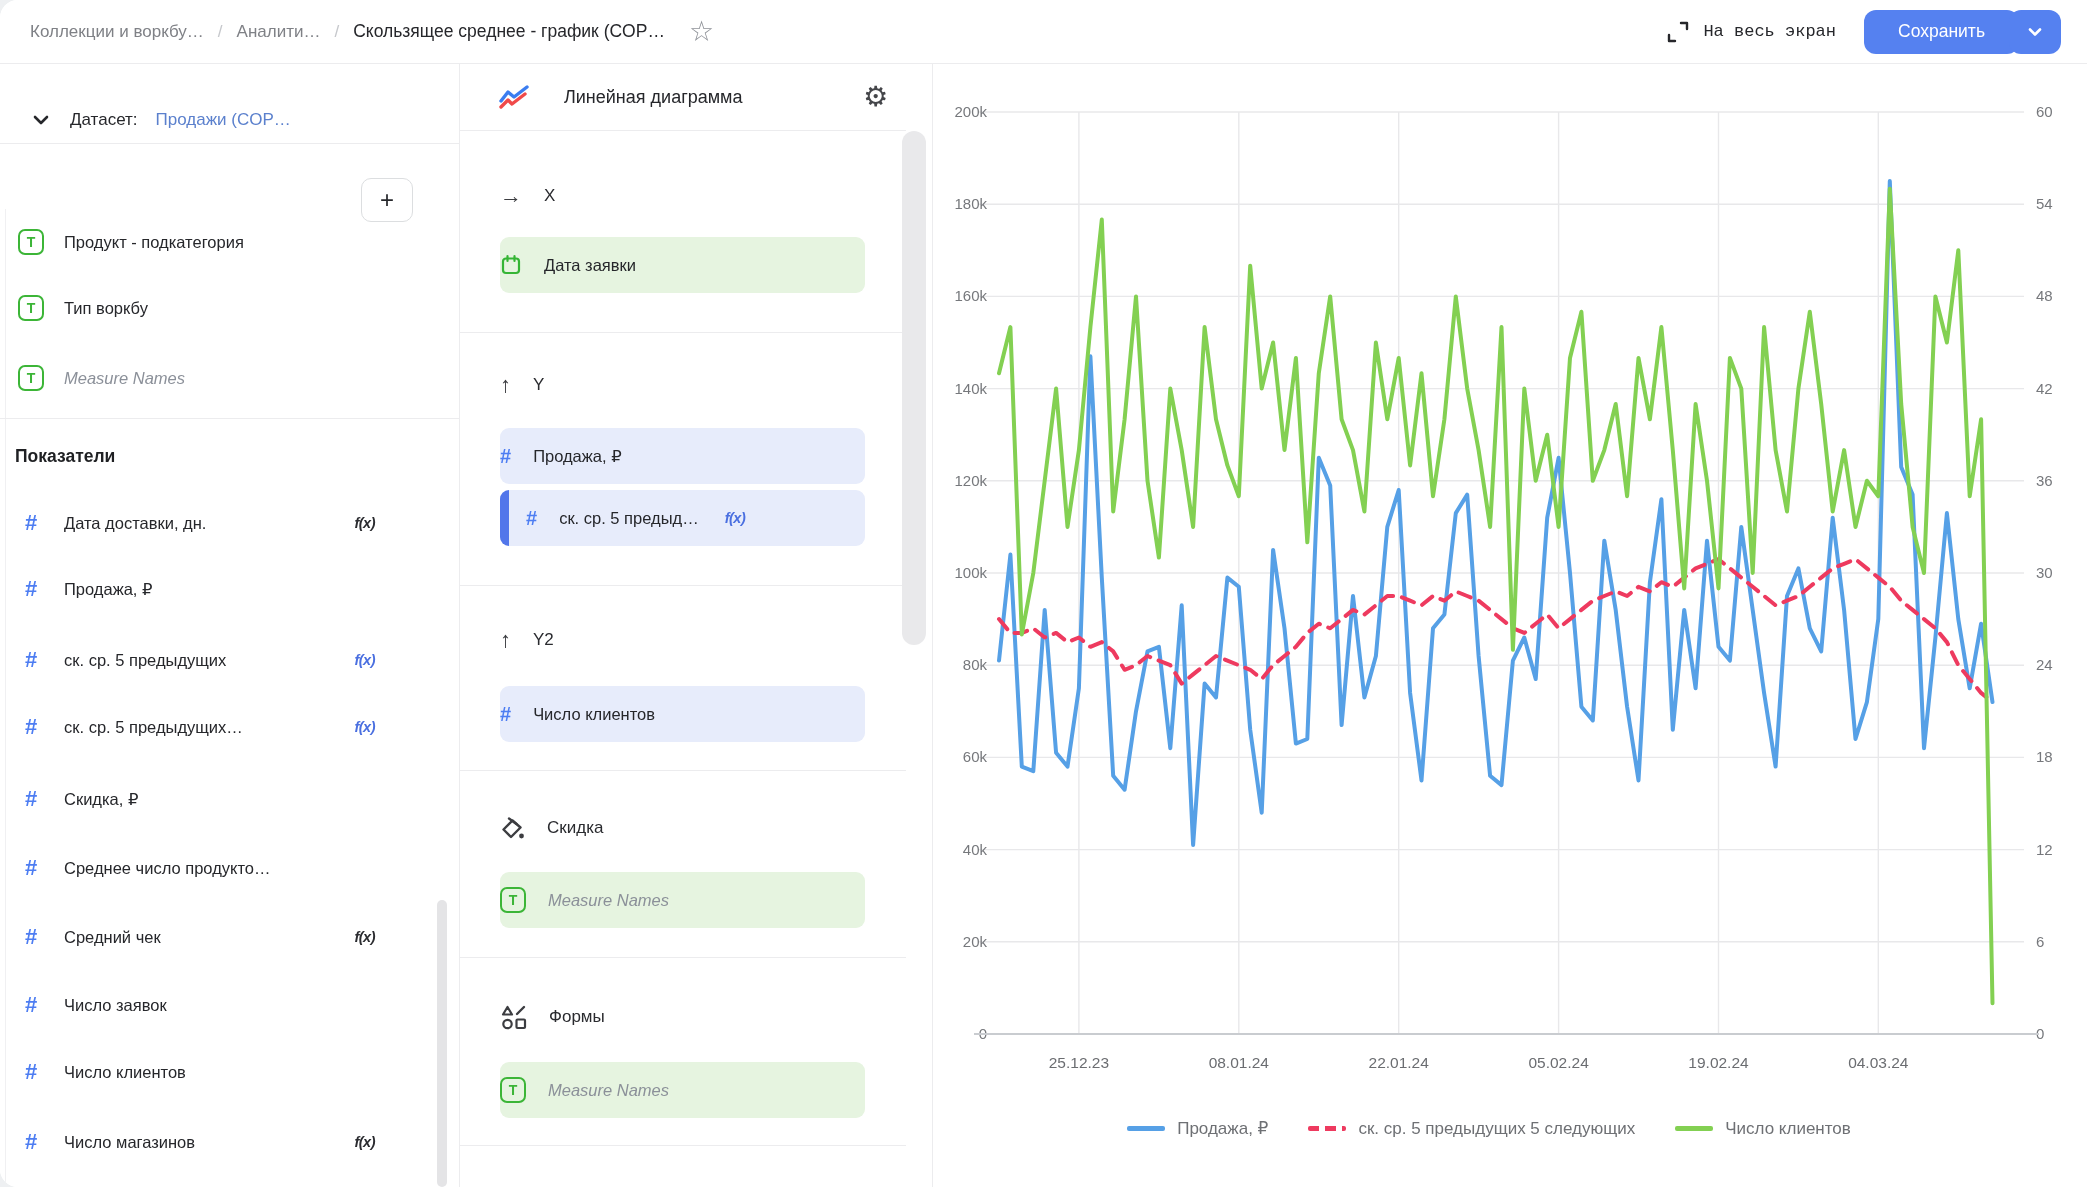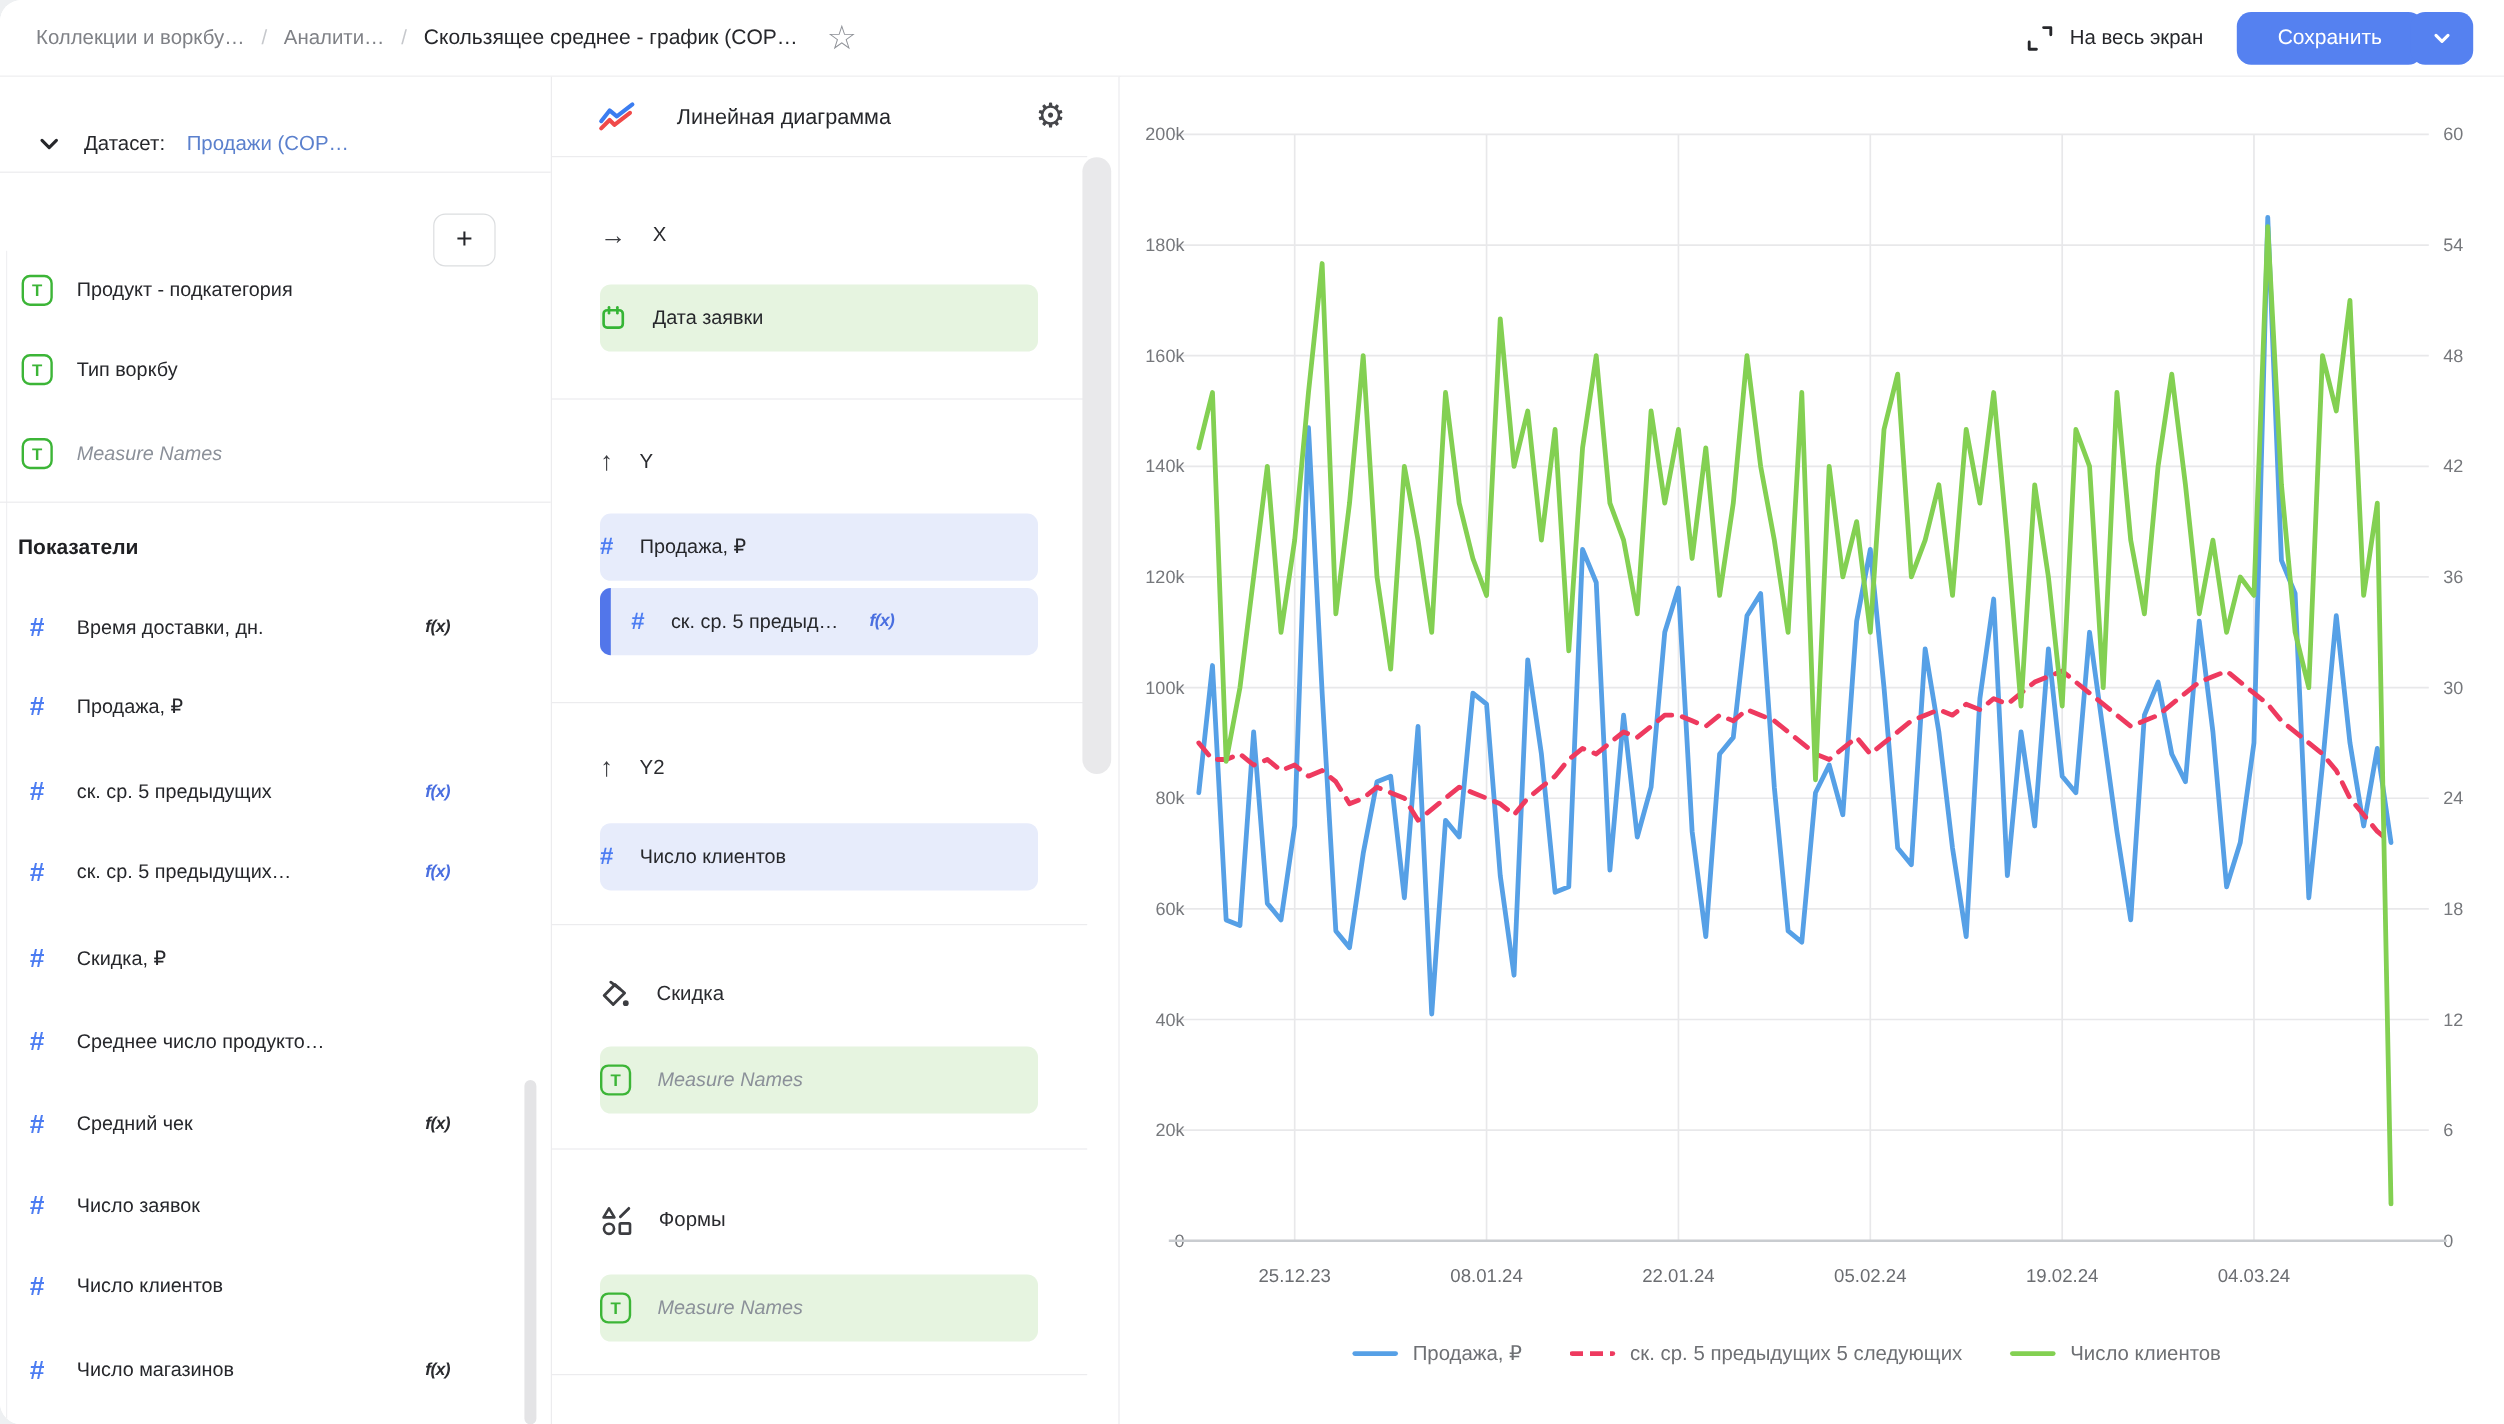--- a/index.html
+++ b/index.html
@@ -7,21 +7,21 @@
   .app { position:absolute; inset:0; background:#fff; border-radius:18px 0 0 18px; overflow:hidden; }
 
   
   .topbar { position:absolute; left:0; top:0; width:2087px; height:64px; display:flex; align-items:center; padding:0 26px 0 30px; border-bottom:1px solid #ececee; background:#fff; }
   .crumbs { display:flex; align-items:center; gap:14px; font-size:17px; }
   .crumb { color:#7f8186; white-space:nowrap; cursor:pointer; }
   .crumb-sep { color:#c6c8cc; }
   .doc-title { color:#26272b; font-weight:500; font-size:17.5px; white-space:nowrap; }
   .star { font-size:28px; color:#8f9298; margin-left:10px; line-height:1; cursor:pointer; }
   .topbar-right { margin-left:auto; display:flex; align-items:center; gap:18px; }
-  .fullscreen { display:flex; align-items:center; gap:12px; font-size:17px; color:#26272b; cursor:pointer; margin-right:10px; }
+  .fullscreen { display:flex; align-items:center; gap:12px; font-size:17px; color:#26272b; cursor:pointer; margin-right:10px;font-family:Liberation Mono, monospace; }
   .btn-save { height:44px; padding:0 34px; background:var(--accent); color:#fff; font-size:17.5px; border:none; border-radius:12px; cursor:pointer; font-family:inherit; }
   .btn-save-more { height:44px; width:52px; background:var(--accent); border:none; border-radius:12px; margin-left:-10px; cursor:pointer; display:flex; align-items:center; justify-content:center; }
 
   
   .sidebar { position:absolute; left:0; top:64px; width:460px; height:1123px; border-right:1px solid #ececee; background:#fff; }
   .ds-row { position:absolute; left:0; top:16px; width:100%; height:79px; display:flex; align-items:center; gap:18px; padding-left:30px; }
   .ds-label { font-size:17px; color:#26272b; }
   .ds-name { font-size:17px; color:var(--link); white-space:nowrap; cursor:pointer; }
   .hdiv { position:absolute; height:1px; background:#ececee; left:0; right:0; }
   .search-input { position:absolute; left:13px; top:114px; width:330px; height:44px; border:1px solid #dcdee0; border-radius:10px; font-size:16.5px; padding:0 14px; color:#26272b; outline:none; font-family:inherit; }
@@ -129,21 +129,21 @@
     <div class="field-row mnames" style="top:290px;">
       <span class="t-icon">T</span>
       <span class="lbl">Measure Names</span>
     </div>
 
     <div class="hdiv" style="top:354px;"></div>
     <div class="sec-title" style="top:382px;">Показатели</div>
 
     <div class="field-row" style="top:435px;">
         <span class="h-icon">#</span>
-        <span class="lbl">Время доставки, дн.</span>
+        <span class="lbl">Дата доставки, дн.</span>
         <span class="fx fx-dark">f(x)</span>
       </div>
     <div class="field-row" style="top:501px;">
         <span class="h-icon">#</span>
         <span class="lbl">Продажа, ₽</span>
       </div>
     <div class="field-row" style="top:572px;">
         <span class="h-icon">#</span>
         <span class="lbl">ск. ср. 5 предыдущих</span>
         <span class="fx fx-blue">f(x)</span>

